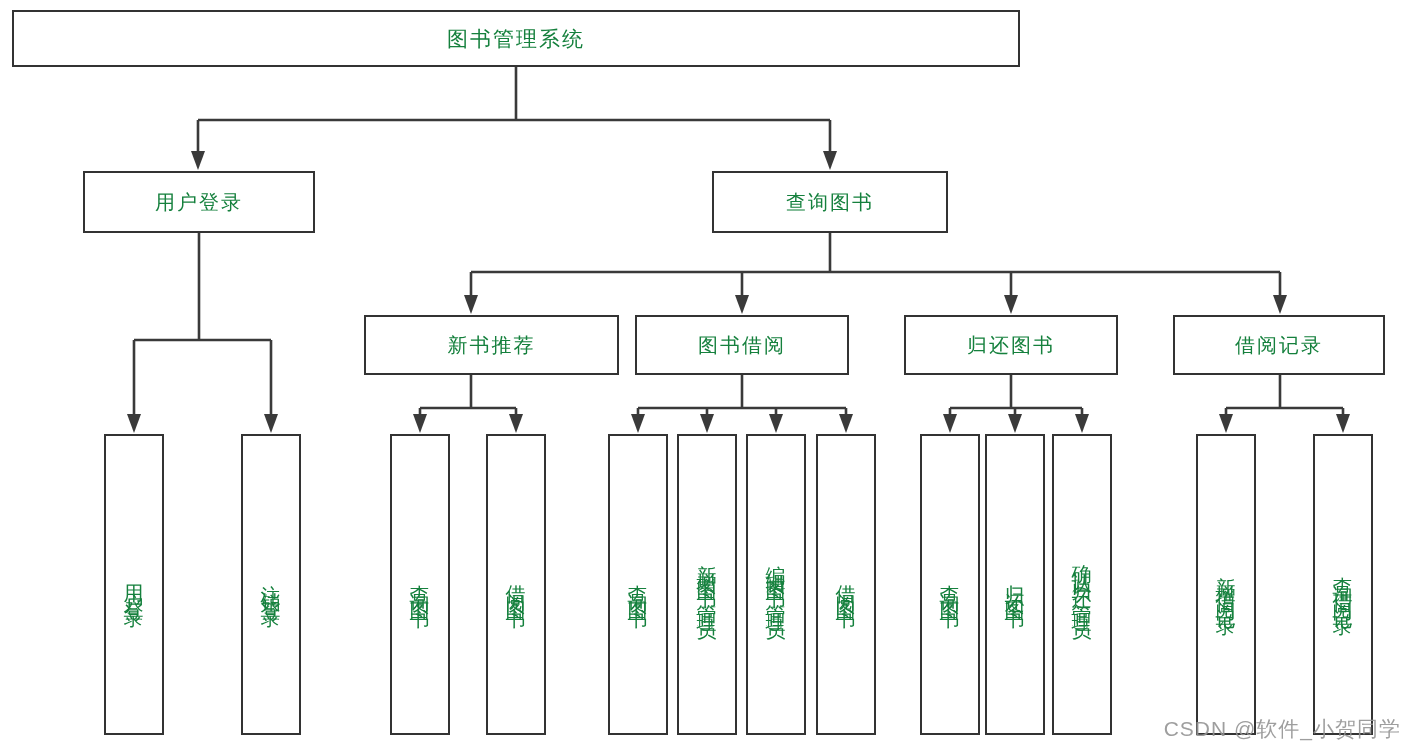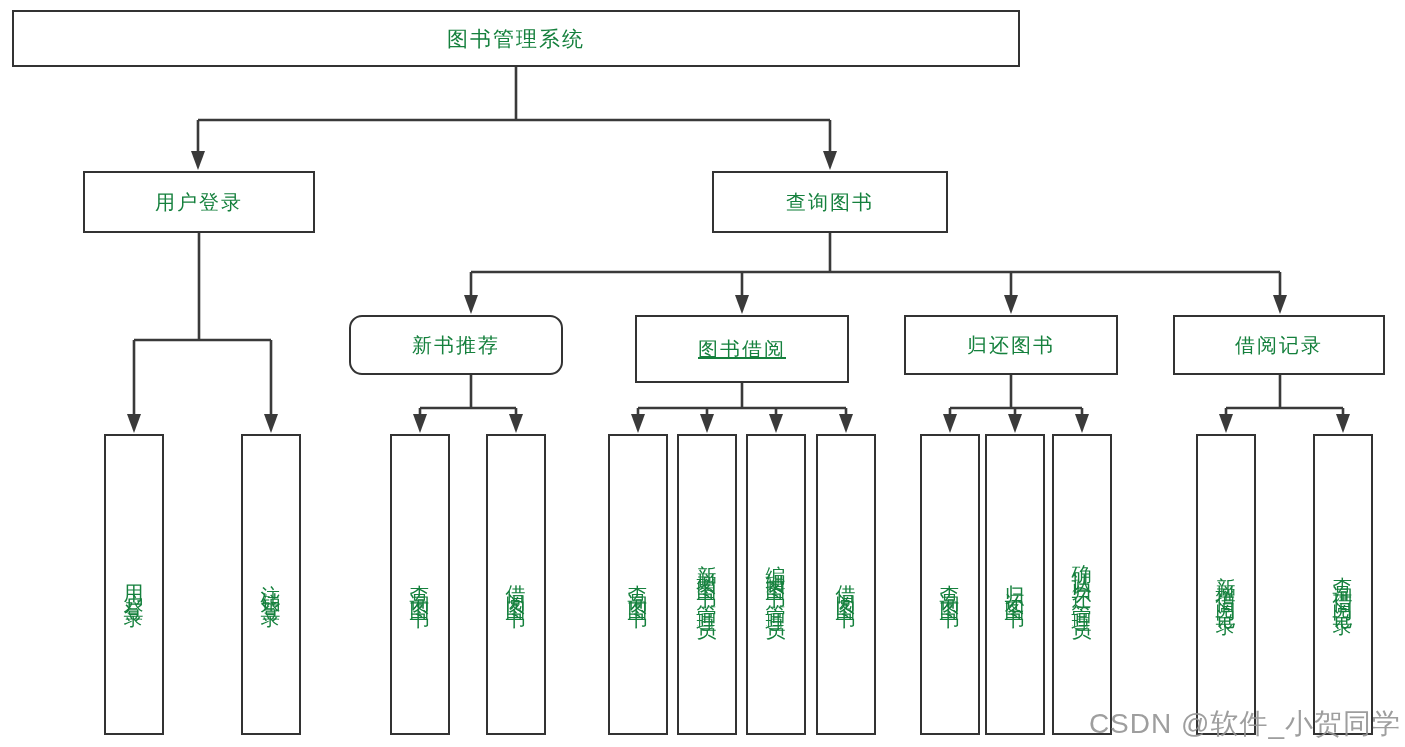--- a/index.html
+++ b/index.html
@@ -57,21 +57,21 @@
     writing-mode: vertical-rl;
     text-orientation: mixed;
     font-size: 20px;
     letter-spacing: 8px;
     line-height: 1;
   }
   .watermark {
     position: absolute;
     right: 4px;
     bottom: 4px;
-    font-size: 28px;
+    font-size: 21px;
     color: rgba(148, 148, 148, 0.9);
     letter-spacing: 1px;
     white-space: nowrap;
     z-index: 3;
   }
 </style>
 </head>
 <body>
 
 <div class="canvas">
@@ -116,24 +116,24 @@
     <span>图书管理系统</span>
   </div>
 
   <div class="node h-label" style="left:83px; top:171px; width:232px; height:62px;">
     <span>用户登录</span>
   </div>
   <div class="node h-label" style="left:712px; top:171px; width:236px; height:62px;">
     <span>查询图书</span>
   </div>
 
-  <div class="node h-label" style="left:349px; top:315px; width:214px; height:60px;border-radius:13px;">
+  <div class="node h-label" style="left:364px; top:315px; width:255px; height:60px;">
     <span>新书推荐</span>
   </div>
-  <div class="node h-label" style="left:635px; top:315px; width:214px; height:68px;text-decoration:underline;">
+  <div class="node h-label" style="left:635px; top:315px; width:214px; height:60px;">
     <span>图书借阅</span>
   </div>
   <div class="node h-label" style="left:904px; top:315px; width:214px; height:60px;">
     <span>归还图书</span>
   </div>
   <div class="node h-label" style="left:1173px; top:315px; width:212px; height:60px;">
     <span>借阅记录</span>
   </div>
 
   <div class="node leaf" style="left:104px; top:434px; width:60px; height:301px;">

